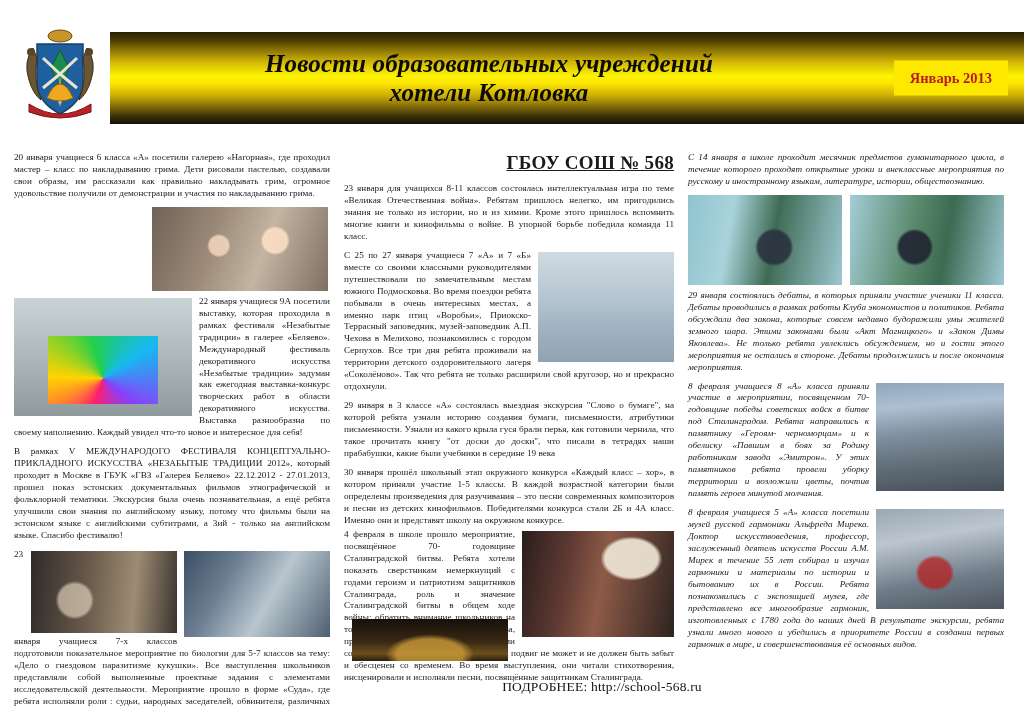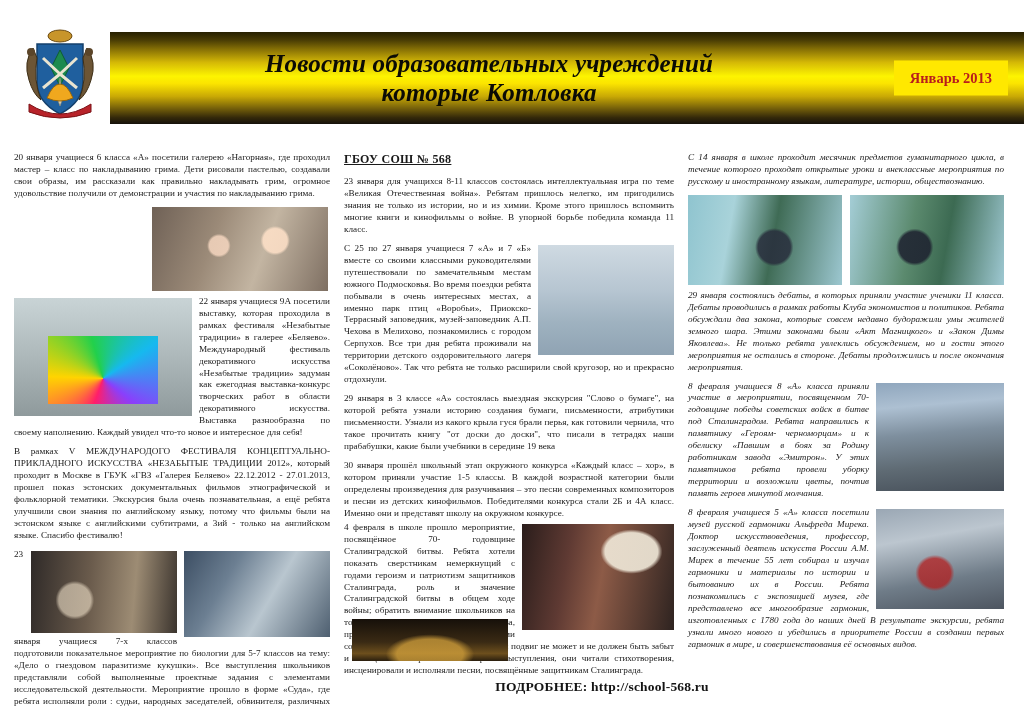--- a/index.html
+++ b/index.html
@@ -98,23 +98,23 @@
     margin-top: 24px;
   }
   .col {
     position: relative;
   }
   .col-left   { width: 316px; flex: 0 0 316px; }
   .col-mid    { width: 330px; flex: 0 0 330px; }
   .col-right  { width: 316px; flex: 0 0 316px; font-style: italic; }
 
   .section-title {
-    font-size: 12px;
+    font-size: 19px;
     font-weight: bold;
-    text-align: left;
+    text-align: right;
     text-decoration: underline;
     margin: 0 0 9px 0;
     letter-spacing: 0.3px;
   }
 
   p.body {
     margin: 0 0 7px 0;
     font-size: 9.2px;
     line-height: 1.30;
     text-align: justify;
@@ -197,21 +197,21 @@
   .footer {
     position: absolute;
     left: 0;
     right: 0;
     bottom: 14px;
     text-align: center;
     padding-left: 180px;
   }
   .footer-link {
     font-size: 13.5px;
-    font-weight: bold;
+    font-weight: normal;
     color: #141414;
     letter-spacing: 0.2px;
   }
 </style>
 </head>
 <body>
 
 <div class="masthead">
 
   <div class="crest-left">
@@ -227,21 +227,21 @@
       <circle cx="14" cy="24" r="4" fill="#5b4529"></circle>
       <circle cx="72" cy="24" r="4" fill="#5b4529"></circle>
       <path d="M12 76 Q43 96 74 76 L74 84 Q43 96 12 84 Z" fill="#b8232a" stroke="#7a1216" stroke-width="1"></path>
       <path d="M30 70 q6 -14 13 -14 q7 0 13 14 q-13 6 -26 0 Z" fill="#f0a81e" stroke="#99660c" stroke-width="1"></path>
     </svg>
   </div>
 
   <div class="banner">
     <div class="banner-title">
       <span>Новости образовательных учреждений</span>
-      <span class="l2">которые Котловка</span>
+      <span class="l2">хотели Котловка</span>
     </div>
     <div class="issue-date">Январь 2013</div>
   </div>
 
 </div>
 
 <div class="sheet">
 
   <div class="col col-left">
 

